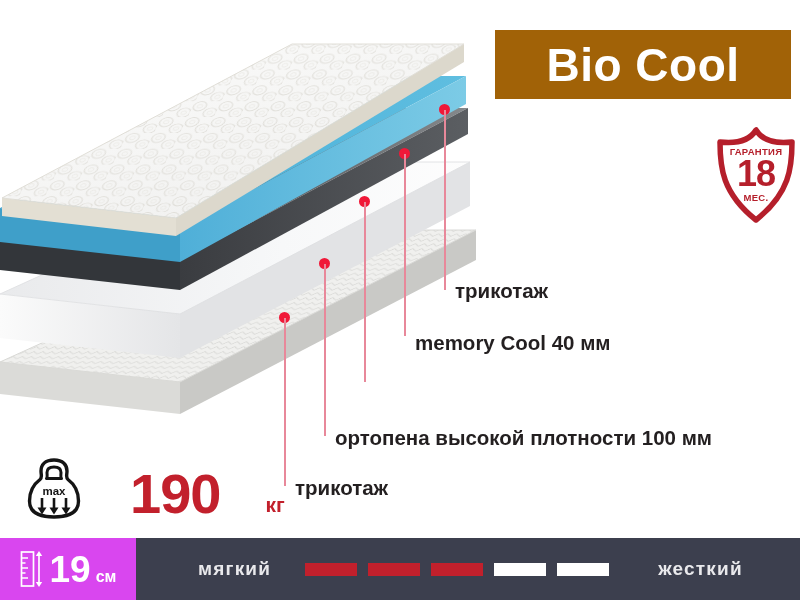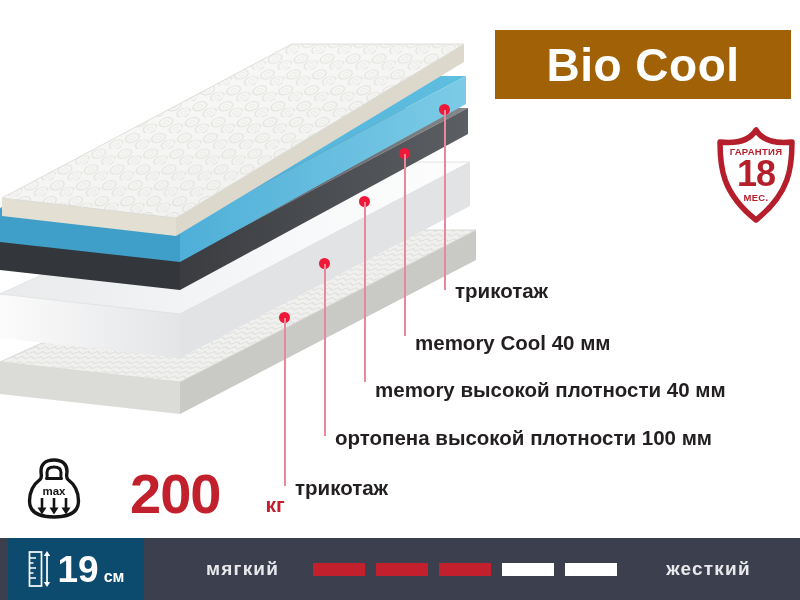--- a/index.html
+++ b/index.html
@@ -86,24 +86,23 @@
   }
 
   
   .bottom-bar {
     position: absolute; left: 0; top: 538px;
     width: 800px; height: 62px;
     background: #3C3F4E;
     display: flex; align-items: center;
   }
   .height-box {
-    width: 136px; height: 62px; background: #0c4a6e;
+    width: 136px; height: 62px; background: #d946ef;
     display: flex; align-items: center; justify-content: center;
     flex-shrink: 0;
-    margin-left: 8px;
   }
   .ruler-icon { width: 24px; height: 38px; margin-right: 6px; }
   .ruler-icon svg { display: block; }
   .height-num {
     color: #ffffff; font-size: 37px; font-weight: bold; line-height: 1;
   }
   .height-unit {
     color: #ffffff; font-size: 16px; font-weight: bold;
     line-height: 1; margin-left: 5px; margin-bottom: 3px; align-self: flex-end;
     padding-bottom: 12px;
@@ -231,21 +230,20 @@
   <div class="dot" style="left:279px; top:312px;"></div>
 
   <div class="leader" style="left:444px; top:110px;  height:180px;"></div>
   <div class="leader" style="left:404px; top:154px;  height:182px;"></div>
   <div class="leader" style="left:364px; top:202px;  height:180px;"></div>
   <div class="leader" style="left:324px; top:264px;  height:172px;"></div>
   <div class="leader" style="left:284px; top:318px;  height:168px;"></div>
 
   <div class="layer-label" style="left:455px; top:281px;">трикотаж</div>
   <div class="layer-label" style="left:415px; top:333px;">memory Cool 40 мм</div>
-  <div class="layer-label" style="left:375px; top:380px;">memory высокой плотности 40 мм</div>
   <div class="layer-label" style="left:335px; top:428px;">ортопена высокой плотности 100 мм</div>
   <div class="layer-label" style="left:295px; top:478px;">трикотаж</div>
 
   <div class="weight-block">
     <div class="kb-icon">
       <svg width="56" height="62" viewBox="0 0 56 62" xmlns="http://www.w3.org/2000/svg">
         <path d="M28 2 C19 2 15 7 15 13 C15 17 16.5 19.5 14 21.5 C8 26 3.5 34 3.5 43 C3.5 53 11.5 59 28 59 C44.5 59 52.5 53 52.5 43 C52.5 34 48 26 42 21.5 C39.5 19.5 41 17 41 13 C41 7 37 2 28 2 Z" fill="none" stroke="#141414" stroke-width="3.4" stroke-linejoin="round"></path>
         <path d="M28 9 C23 9 21 11.5 21 14.5 C21 17 21.8 19 20.5 20.5 L35.5 20.5 C34.2 19 35 17 35 14.5 C35 11.5 33 9 28 9 Z" fill="none" stroke="#141414" stroke-width="3" stroke-linejoin="round"></path>
         <text x="28" y="37" font-family="Liberation Sans, sans-serif" font-size="11.5" font-weight="bold" fill="#141414" text-anchor="middle">max</text>
         <g stroke="#141414" stroke-width="2.6" fill="none">
@@ -253,21 +251,21 @@
           <line x1="28" y1="40" x2="28" y2="52"></line>
           <line x1="40" y1="40" x2="40" y2="52"></line>
         </g>
         <g fill="#141414">
           <polygon points="11.5,49.5 20.5,49.5 16,56.5"></polygon>
           <polygon points="23.5,49.5 32.5,49.5 28,56.5"></polygon>
           <polygon points="35.5,49.5 44.5,49.5 40,56.5"></polygon>
         </g>
       </svg>
     </div>
-    <div class="weight-num">200</div>
+    <div class="weight-num">190</div>
     <div class="weight-unit">кг</div>
   </div>
 
   <div class="bottom-bar">
 
     <div class="height-box">
       <div class="ruler-icon">
         <svg width="24" height="38" viewBox="0 0 24 38" xmlns="http://www.w3.org/2000/svg">
           <rect x="1.5" y="2" width="12" height="34" fill="none" stroke="#ffffff" stroke-width="1.7"></rect>
           <g stroke="#ffffff" stroke-width="1.5">

